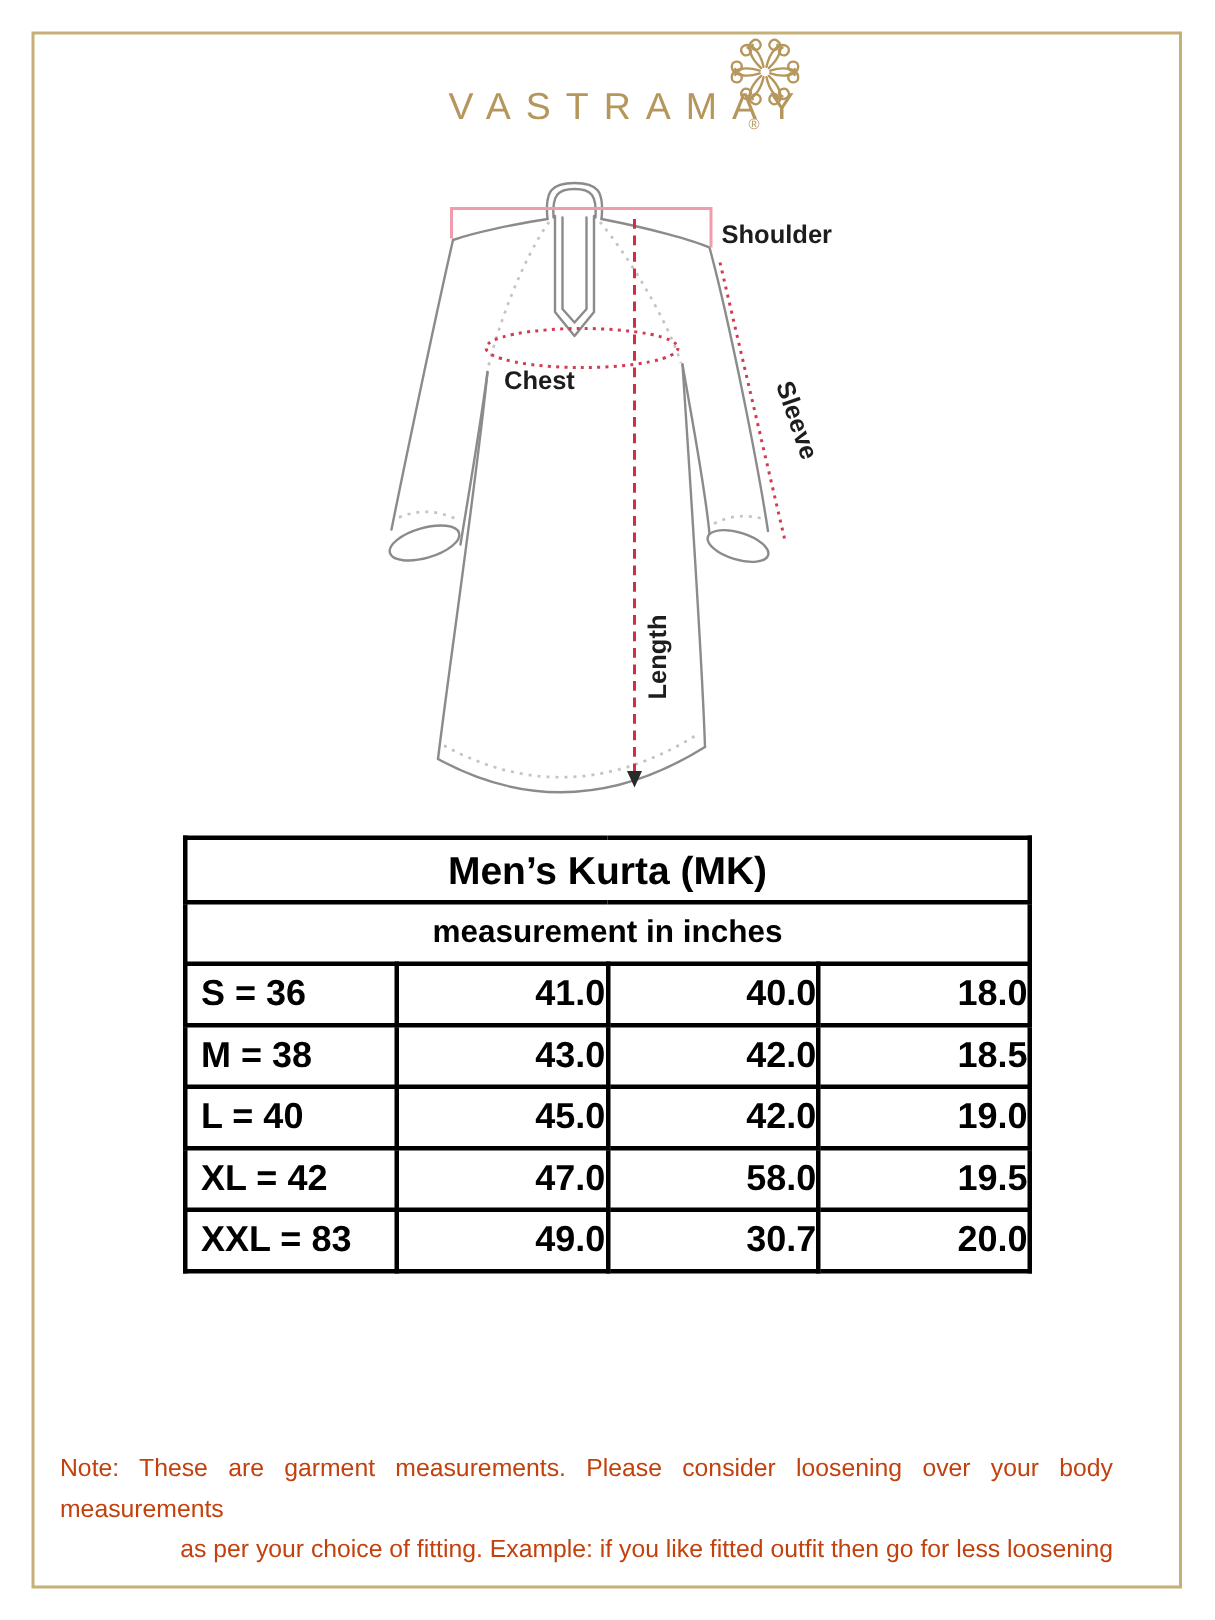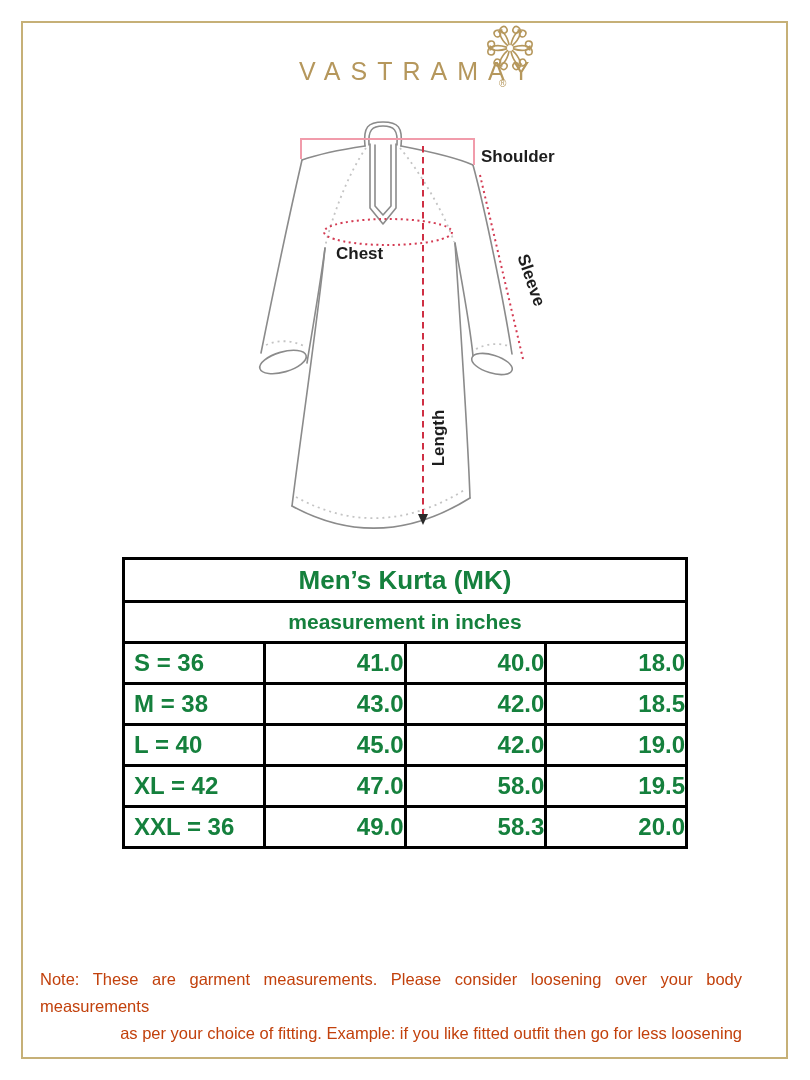--- a/index.html
+++ b/index.html
@@ -25,21 +25,21 @@
   .ornament{position:absolute;left:486px;top:24px;}
   
   .diagram{position:absolute;left:230px;top:116px;}
   .diagram text{
     font-family:"Liberation Sans",sans-serif;font-size:17px;font-weight:600;fill:#1d1d1d;
   }
   
   .size-table{
     position:absolute;left:122px;top:557px;width:566px;
     border-collapse:collapse;table-layout:fixed;
-    color:#15803d;font-weight:bold;
+    color:#000000;font-weight:bold;
   }
   .size-table th,.size-table td{border:3px solid #000;background:#fff;padding:0;}
   .title-cell{height:40px;font-size:26px;text-align:center;}
   .subtitle-cell{height:38px;font-size:21px;}
   .col-header th{height:44px;font-size:25px;text-align:center;}
   .data-row td{height:38px;font-size:24px;text-align:right;}
   .data-row td.size-cell{text-align:left;padding-left:9px;}
   
   .note{
     position:absolute;left:40px;top:966px;width:702px;
@@ -161,23 +161,23 @@
         <td>42.0</td>
         <td>19.0</td>
       </tr>
       <tr class="data-row">
         <td class="size-cell">XL = 42</td>
         <td>47.0</td>
         <td>58.0</td>
         <td>19.5</td>
       </tr>
       <tr class="data-row">
-        <td class="size-cell">XXL = 36</td>
+        <td class="size-cell">XXL = 83</td>
         <td>49.0</td>
-        <td>58.3</td>
+        <td>30.7</td>
         <td>20.0</td>
       </tr>
     </tbody>
   </table>
 
   <div class="note">
     <div class="note-line1">Note: These are garment measurements. Please consider loosening over your body measurements</div>
     <div class="note-line2">as per your choice of fitting. Example: if you like fitted outfit then go for less loosening</div>
   </div>
 </div>

